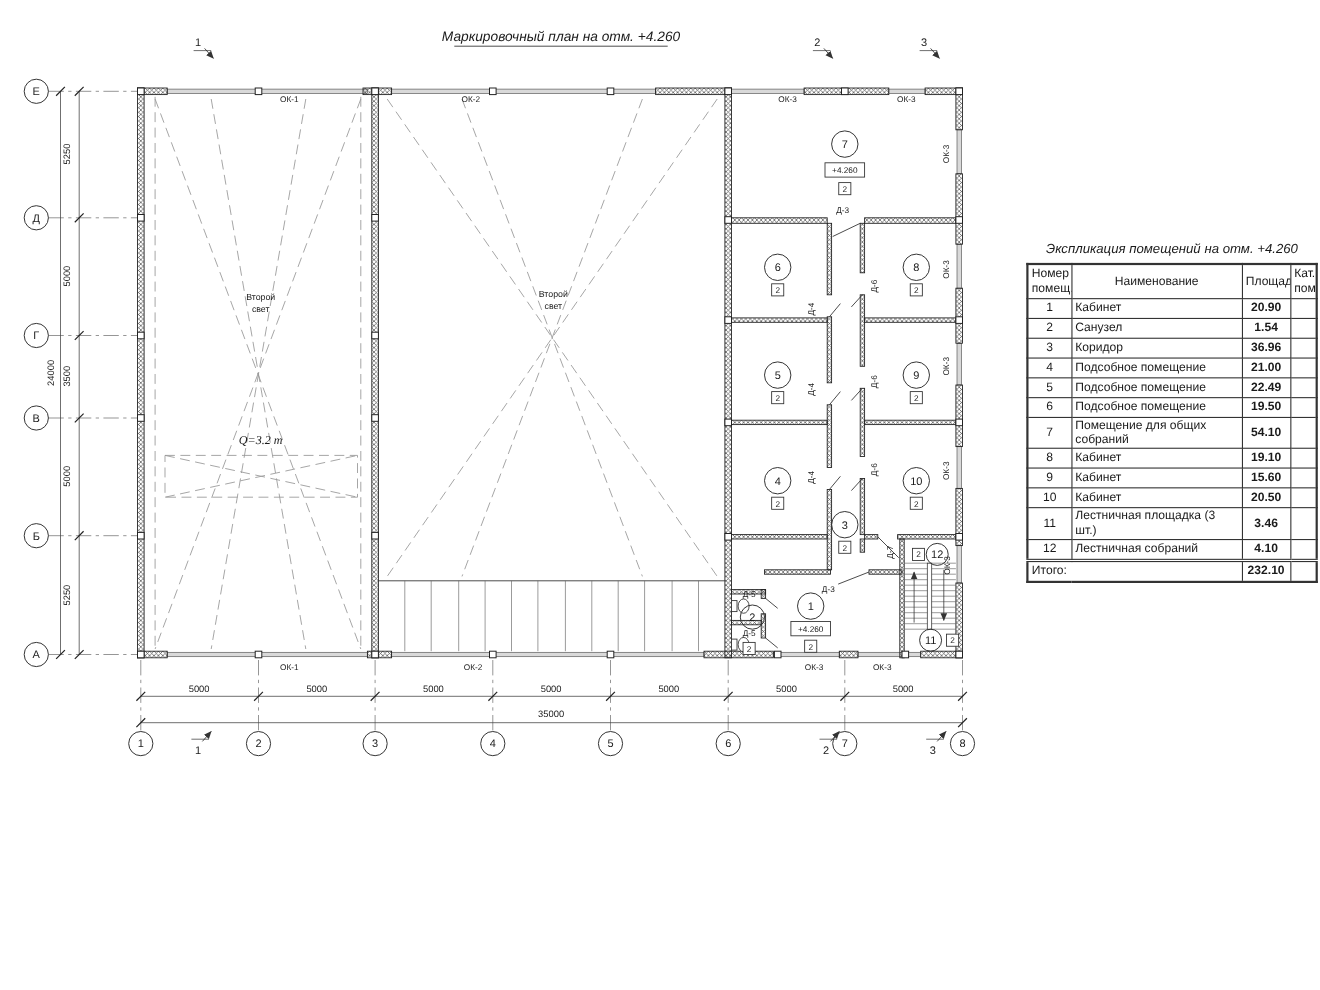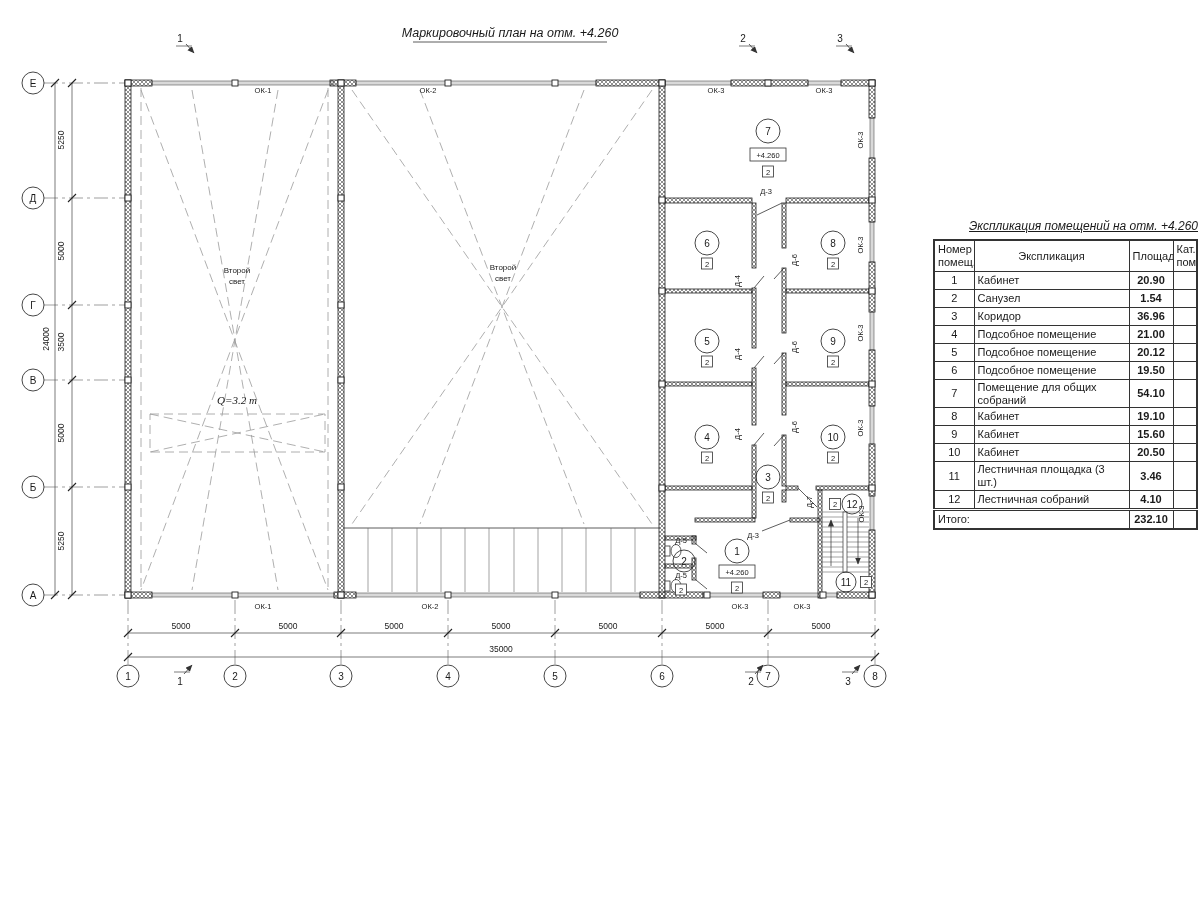--- a/index.html
+++ b/index.html
@@ -20,22 +20,22 @@
   .t{font-size:8px;}
   .td{font-size:8.5px;}
   .tc{font-size:10px;}
   .ts{font-size:7.5px;}
   .ttl{font-size:12.5px;font-style:italic;}
   .crn{font-family:"Liberation Serif",serif;font-style:italic;font-size:11px;}
   .circ{fill:none;stroke:#333;stroke-width:0.9;}
   .box{fill:#fff;stroke:#333;stroke-width:0.8;}
   
   .expl{position:absolute;left:933px;top:219px;width:265px;}
-  .expl-title{font-size:12px;font-style:italic;text-decoration:underline;
-              text-align:right;margin-bottom:6px;white-space:nowrap;}
+  .expl-title{font-size:12px;font-style:italic;
+              text-align:center;margin-bottom:6px;white-space:nowrap;}
   table.ex{border-collapse:collapse;width:100%;font-size:11px;border:2px solid #333;table-layout:fixed;}
   table.ex th,table.ex td{border:1px solid #333;padding:1px 3px;height:15px;line-height:1.15;overflow:hidden;}
   table.ex th{font-weight:normal;text-align:center;vertical-align:middle;height:28px;}
   td.nu{text-align:center;}
   td.ar{text-align:center;font-weight:bold;}
   td.tl{padding-right:5px;}
   tr.total td{border-top:3px double #333;}
 </style>
 </head>
 <body>
@@ -432,21 +432,21 @@
   <table class="ex">
     <colgroup>
           <col style="width:40px">
           <col style="width:155px">
           <col style="width:44px">
           <col style="width:24px">
         </colgroup>
     <thead>
       <tr>
         <th>Номер помещ.</th>
-        <th>Экспликация</th>
+        <th>Наименование</th>
         <th>Площадь</th>
         <th>Кат. пом.</th>
       </tr>
     </thead>
     <tbody>
       <tr>
             <td class="nu">1</td>
             <td>Кабинет</td>
             <td class="ar">20.90</td>
             <td></td>
@@ -465,21 +465,21 @@
           </tr>
       <tr>
             <td class="nu">4</td>
             <td>Подсобное помещение</td>
             <td class="ar">21.00</td>
             <td></td>
           </tr>
       <tr>
             <td class="nu">5</td>
             <td>Подсобное помещение</td>
-            <td class="ar">20.12</td>
+            <td class="ar">22.49</td>
             <td></td>
           </tr>
       <tr>
             <td class="nu">6</td>
             <td>Подсобное помещение</td>
             <td class="ar">19.50</td>
             <td></td>
           </tr>
       <tr>
             <td class="nu">7</td>

